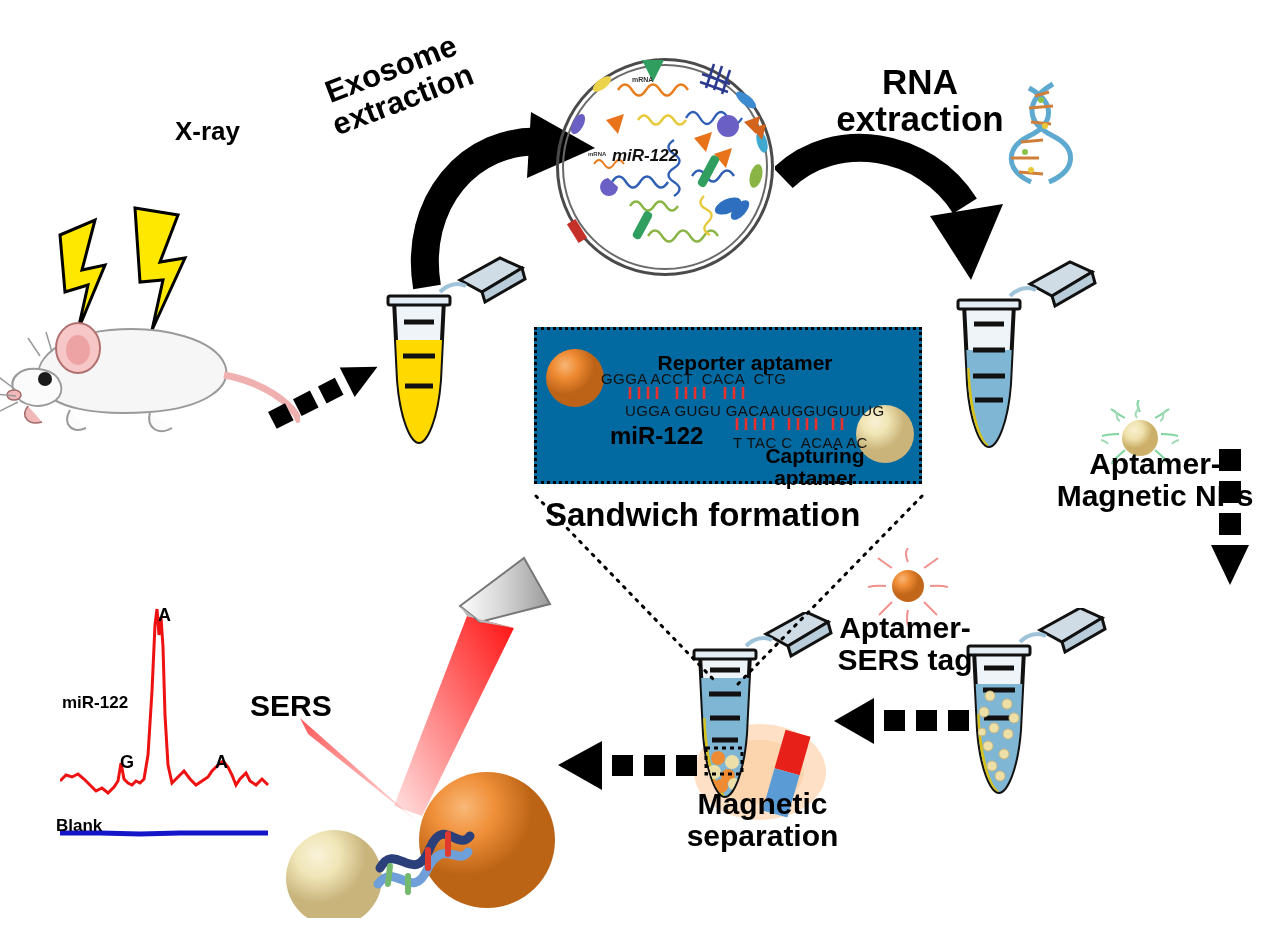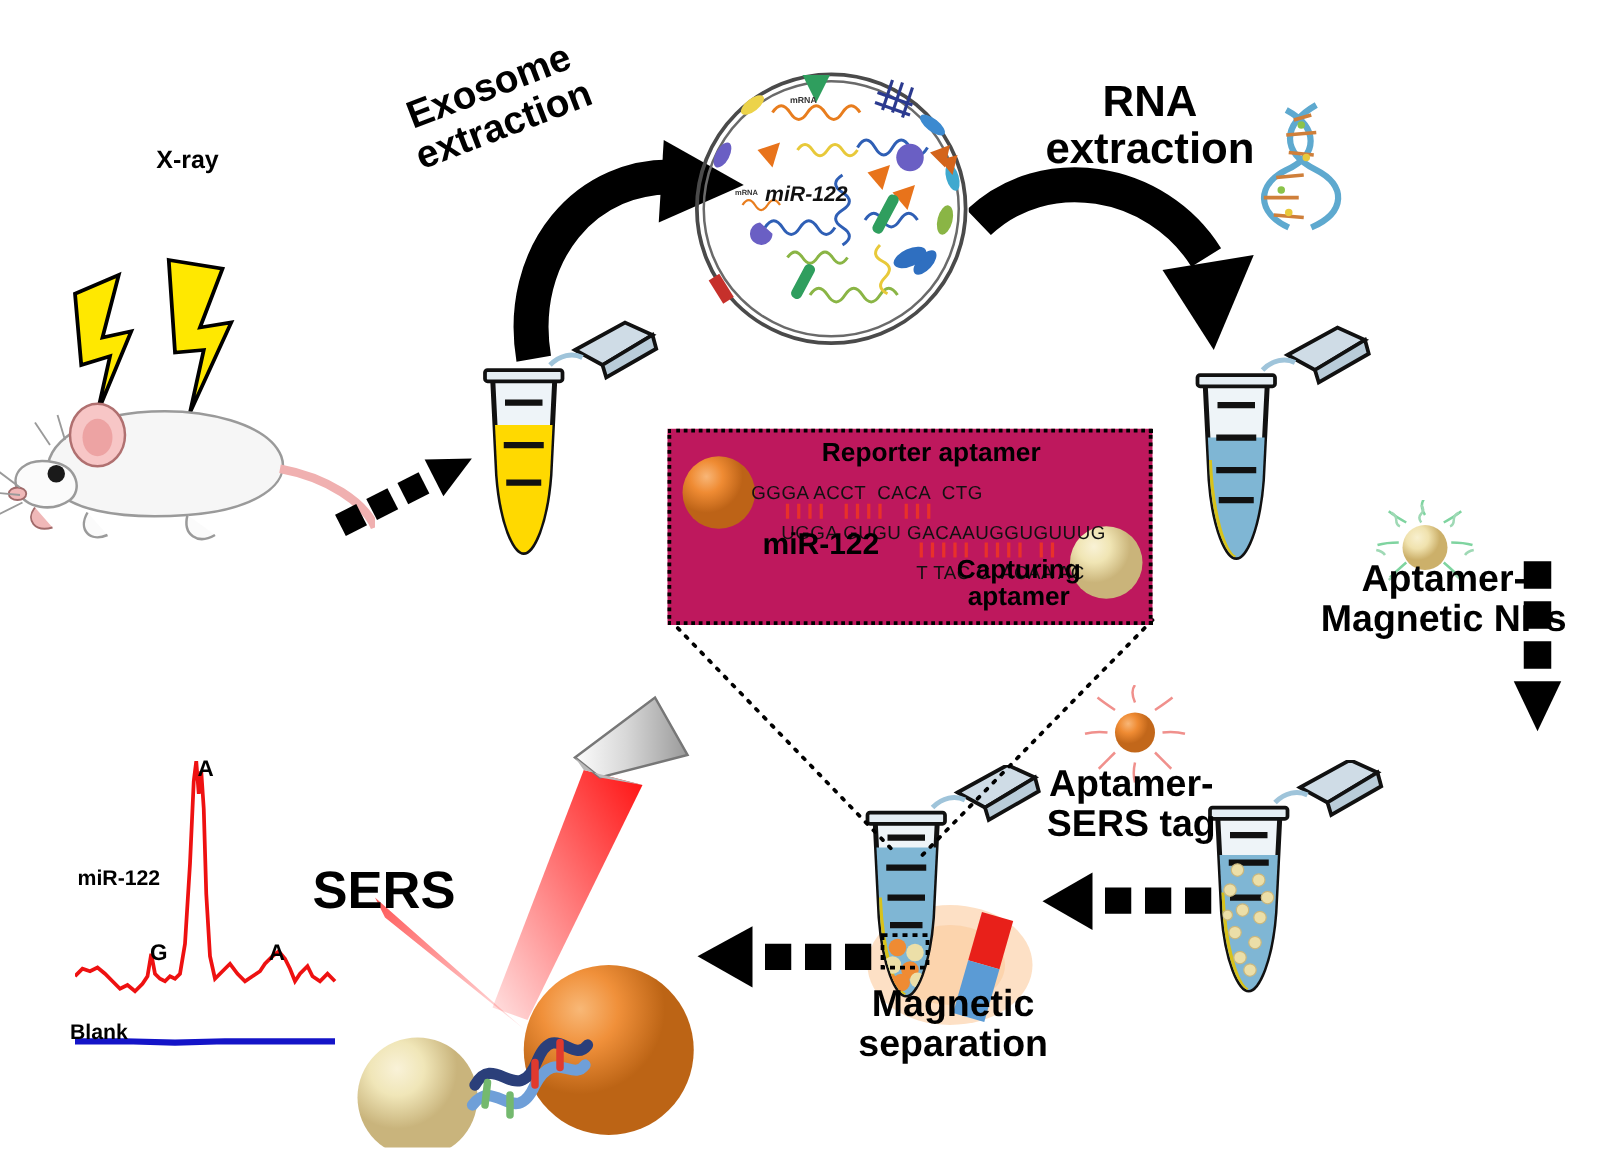--- a/index.html
+++ b/index.html
@@ -2,39 +2,39 @@
 <html><head>
 <meta charset="utf-8">
 <style>
   html,body{margin:0;padding:0;background:#fff;}
   body{width:1278px;height:937px;position:relative;overflow:hidden;
        font-family:"Liberation Sans",sans-serif;color:#000;}
   .stage{position:absolute;left:0;top:0;width:1278px;height:937px;}
   .abs{position:absolute;}
   .lbl{font-weight:bold;color:#000;line-height:1.05;text-align:center;}
   
-  #xray-label{left:60px;top:118px;width:180px;font-size:20px;}
+  #xray-label{left:60px;top:118px;width:180px;font-size:26px;text-align:right;}
   #exo-label{left:282px;top:52px;width:230px;font-size:31px;
              transform:rotate(-21deg);transform-origin:50% 50%;}
   #rna-label{left:820px;top:64px;width:200px;font-size:35px;}
   #serum-label{left:378px;top:443px;width:150px;font-size:31px;}
   #aptmnp-label{left:1035px;top:448px;width:240px;font-size:30px;}
   #aptsers-label{left:810px;top:612px;width:190px;font-size:30px;}
   #magsep-label{left:655px;top:788px;width:215px;font-size:30px;}
   #sandwich-label{left:545px;top:498px;width:385px;font-size:33px;text-align:left;}
-  #sers-label{left:250px;top:690px;width:160px;font-size:42px;text-align:left;}
+  #sers-label{left:250px;top:690px;width:160px;font-size:30px;text-align:left;}
   
   #rep-apt{left:600px;top:352px;width:290px;font-size:21px;}
   #cap-apt{left:735px;top:445px;width:160px;font-size:21px;}
   #mir-box{left:610px;top:423px;width:150px;font-size:24px;text-align:left;}
   .seq{position:absolute;font-family:"Liberation Sans",sans-serif;
        font-size:15px;letter-spacing:.4px;white-space:pre;color:#111;}
   
-  #sandwich-box{left:534px;top:343px;width:388px;height:157px;
-      border:3px dotted #000;box-sizing:border-box;background:#be185d;text-align:right;}
+  #sandwich-box{left:534px;top:327px;width:388px;height:157px;
+      border:3px dotted #000;box-sizing:border-box;background:#0369a1;text-align:right;}
   
   #spectrum{left:60px;top:595px;width:245px;height:280px;}
   #mir-spec-label{left:62px;top:693px;font-size:17px;font-weight:bold;}
   #blank-label{left:56px;top:816px;font-size:17px;font-weight:bold;}
   .pk{position:absolute;font-size:18px;font-weight:bold;}
   #pk-a1{left:158px;top:605px;}
   #pk-g{left:120px;top:752px;}
   #pk-a2{left:215px;top:752px;}
   
   #exosome{left:556px;top:58px;width:218px;height:218px;}
@@ -423,20 +423,21 @@
         <line x1="305" y1="88" x2="305" y2="100"></line>
       </g>
     </svg>
     <div class="seq" style="left:64px;top:40px;">GGGA ACCT  CACA  CTG</div>
     <div class="seq" style="left:88px;top:72px;">UGGA GUGU GACAAUGGUGUUUG</div>
     <div class="seq" style="left:196px;top:104px;">T TAC C  ACAA AC</div>
   </div>
   <div class="abs lbl" id="cap-apt">Capturing<br>aptamer</div>
   <div class="abs lbl" id="rep-apt">Reporter aptamer</div>
   <div class="abs lbl" id="mir-box">miR-122</div>
+  <div class="abs lbl" id="sandwich-label">Sandwich formation</div>
 
   <svg class="abs" style="left:262px;top:548px;width:340px;height:370px" viewBox="0 0 340 370">
     <defs>
       <linearGradient id="beam1" x1="1" y1="0" x2="0" y2="1">
         <stop offset="0%" stop-color="#ff1111" stop-opacity="1"></stop>
         <stop offset="100%" stop-color="#ff1111" stop-opacity="0.12"></stop>
       </linearGradient>
       <linearGradient id="beam2" x1="0" y1="0" x2="1" y2="1">
         <stop offset="0%" stop-color="#ff3a3a" stop-opacity="0.85"></stop>
         <stop offset="100%" stop-color="#ff3a3a" stop-opacity="0.1"></stop>

